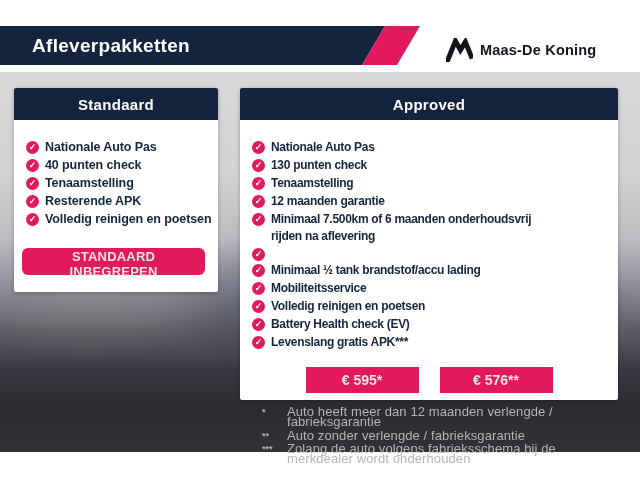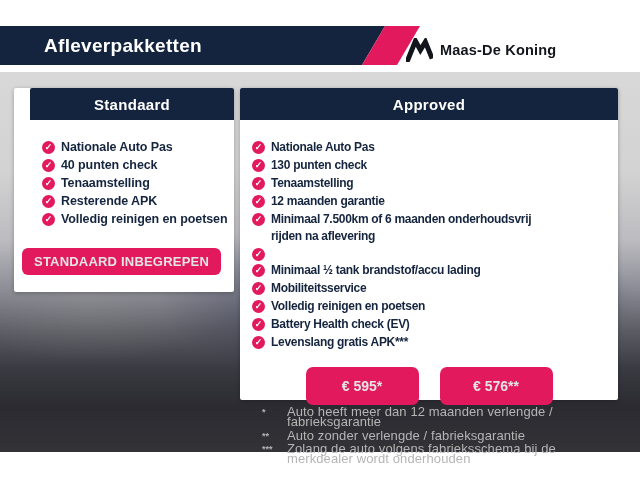--- a/index.html
+++ b/index.html
@@ -24,42 +24,42 @@
       linear-gradient(180deg,#d8d8d8 0%,#d3d3d3 26%,#bcbcc0 44%,#90909a 56%,#5c5c64 68%,#3a3a42 78%,#2b2b31 88%,#323237 100%);
   }
   
   .header-bar{
     position:absolute;left:0;top:26px;width:385px;height:39px;
     background:var(--navy);
     clip-path:polygon(0 0,100% 0,calc(100% - 23px) 100%,0 100%);
     display:flex;align-items:center;
   }
   .header-title{
-    margin-left:44px;color:#ffffff;font-size:19px;font-weight:bold;letter-spacing:.3px;
+    margin-left:32px;color:#ffffff;font-size:19px;font-weight:bold;letter-spacing:.3px;
   }
   .header-accent{
     position:absolute;left:362px;top:26px;width:58px;height:39px;
     background:var(--pink);
     clip-path:polygon(23px 0,100% 0,calc(100% - 23px) 100%,0 100%);
   }
   .brand{
-    position:absolute;left:406px;top:36px;height:28px;
+    position:absolute;left:446px;top:36px;height:28px;
     display:flex;align-items:center;gap:7px;
   }
   .brand svg{display:block;}
   .brand-name{
     color:#12161c;font-size:14.5px;font-weight:bold;letter-spacing:.2px;white-space:nowrap;
   }
   
   .card{
     position:absolute;background:#ffffff;
     box-shadow:0 1px 4px rgba(0,0,0,.28);
     border-radius:2px;
   }
-  .card.standard{left:14px;top:88px;width:204px;height:204px;padding-left:16px;}
+  .card.standard{left:14px;top:88px;width:204px;height:204px;}
   .card.approved{left:240px;top:88px;width:378px;height:312px;}
   .card-head{
     height:32px;background:var(--navy);border-radius:2px 2px 0 0;
     display:flex;align-items:center;justify-content:center;
   }
   .card-head span{color:#ffffff;font-size:15px;font-weight:bold;letter-spacing:.3px;}
   .item-list{padding:19px 6px 0 12px;}
   .item{display:flex;align-items:flex-start;margin-bottom:1px;}
   .check{
     flex:none;width:13px;height:13px;margin-top:2px;margin-right:6px;
@@ -76,21 +76,21 @@
     font-family:"Liberation Sans", sans-serif;border-radius:6px;cursor:pointer;
   }
   .included{
     position:absolute;left:8px;right:13px;bottom:17px;height:27px;
     font-size:13px;letter-spacing:.2px;
   }
   .price-row{
     position:absolute;left:0;right:0;bottom:7px;height:26px;
     display:flex;justify-content:center;gap:21px;
   }
-  .price-btn{height:38px;min-width:113px;padding:0 29px;font-size:14px;border-radius:7px;}
+  .price-btn{height:26px;min-width:113px;padding:0 29px;font-size:14px;border-radius:0;}
   
   .footnotes{position:absolute;left:240px;top:407px;width:378px;}
   .fn-row{display:flex;align-items:flex-start;padding-left:22px;margin-bottom:3.5px;}
   .fn-marker{flex:none;width:25px;color:var(--fn-gray);font-size:9px;line-height:10px;font-weight:bold;}
   .fn-text{color:var(--fn-gray);font-size:13px;line-height:10px;letter-spacing:.1px;}
 </style>
 </head>
 <body>
 
 <div class="stage">

